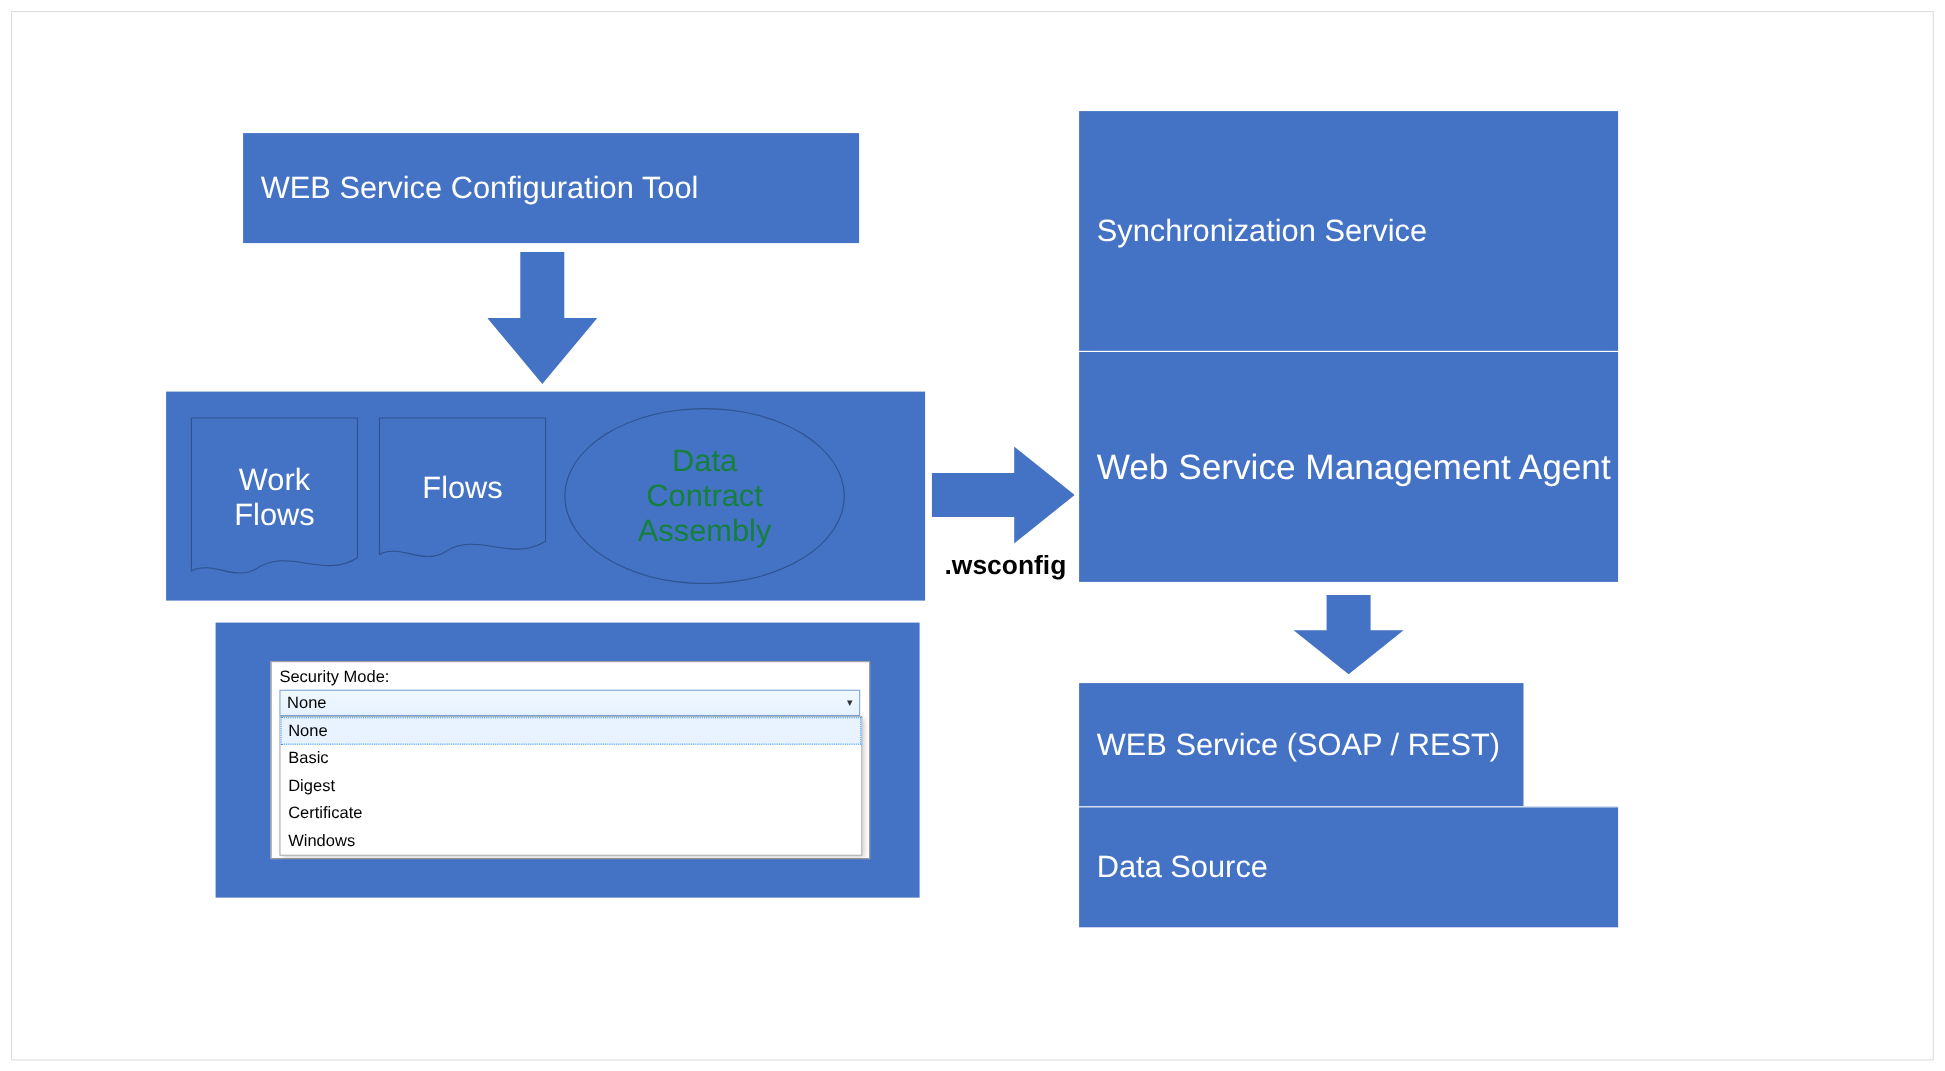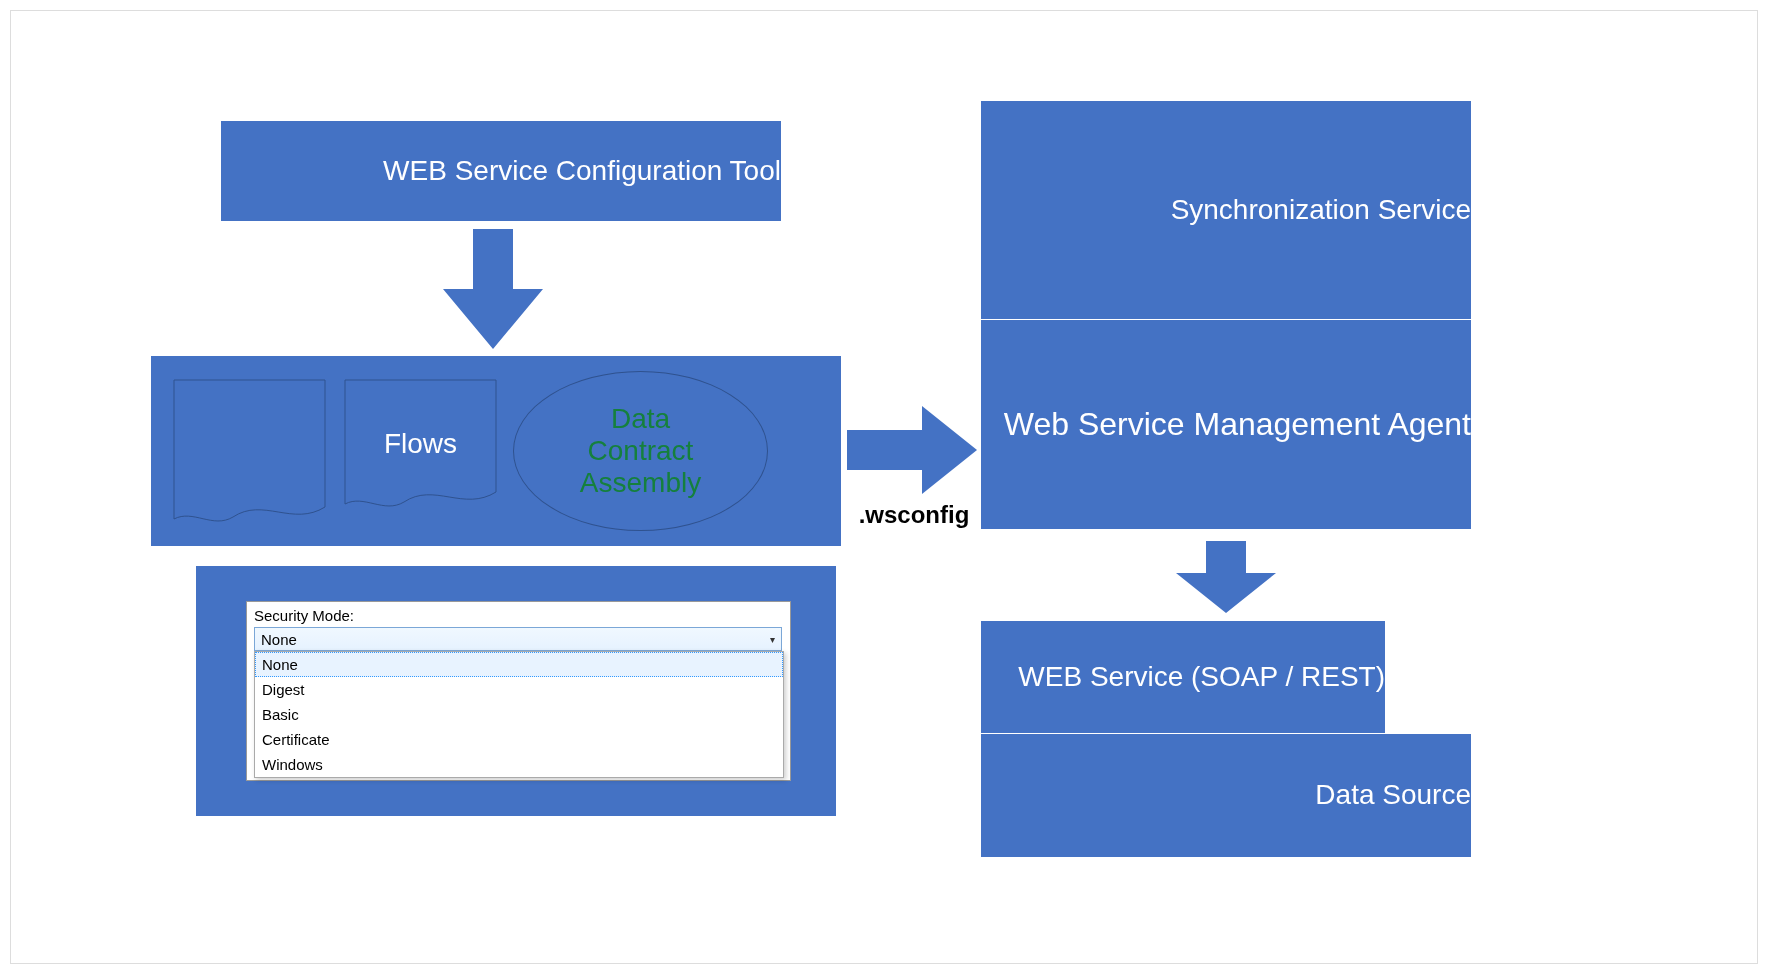--- a/index.html
+++ b/index.html
@@ -14,23 +14,24 @@
       position: absolute;
       top: 10px; left: 10px; right: 10px; bottom: 10px;
       border: 1px solid #ddd;
     }
     .box {
       position: absolute;
       background: #4472C4;
       color: #fff;
       display: flex;
       align-items: center;
-      justify-content: flex-end;
+      justify-content: flex-start;
       font-size: 28px;
       text-align: center;
+      padding-left: 16px;
     }
     
     .config-tool { left: 210px; top: 110px; width: 560px; height: 100px; }
     
     .container-box { left: 140px; top: 345px; width: 690px; height: 190px; display:block;}
     
     .doc {
       position:absolute; color:#fff; text-align:center; font-size:28px;
       display:flex; flex-direction:column; align-items:center; justify-content:center;
     }
@@ -72,21 +73,21 @@
     .arrow1 svg, .arrow2 svg, .arrow3 svg { display:block; }
     
     .wsconfig-arrow { position:absolute; left:836px; top:395px; width:130px; height:88px; }
     .wsconfig-label { position:absolute; left:838px; top:448px; width:130px; text-align:center; font-size:24px; font-weight:bold; color:#000; }
     
     .right-sync { left:970px; top:90px; width:490px; height:218px; font-size:28px;}
     .right-agent { left:970px; top:308px; width:490px; height:210px; font-size:32px;}
     .right-divider1 { position:absolute; left:970px; top:308px; width:490px; height:1px; background:#fff; }
     .down-arrow2 { position:absolute; left:1165px; top:530px; width:100px; height:72px; }
     .right-web { left:970px; top:610px; width:404px; height:112px; font-size:28px;}
-    .right-data { left:970px; top:722px; width:490px; height:124px; font-size:28px;}
+    .right-data { left:970px; top:722px; width:490px; height:110px; font-size:28px;}
     .right-divider2 { position:absolute; left:970px; top:722px; width:490px; height:1px; background:#fff; }
     
     .docsvg { position:absolute; pointer-events:none; }
   </style>
 </head>
 <body>
 
 <div class="canvas">
 
   <div class="box config-tool">
@@ -97,20 +98,24 @@
     <svg width="100" height="120" viewBox="0 0 100 120">
       <polygon points="30,0 70,0 70,60 100,60 50,120 0,60 30,60" fill="#4472C4"></polygon>
     </svg>
   </div>
 
   <div class="box container-box"></div>
 
   <svg class="docsvg" style="left:162px; top:368px;" width="153" height="150">
     <path d="M1 1 H152 V128 C120 148, 90 118, 60 138 C40 150, 20 130, 1 140 Z" fill="none" stroke="#2F528F" stroke-width="1"></path>
   </svg>
+  <div class="doc wf">
+    <span style="white-space:pre-line;">Work
+Flows</span>
+  </div>
 
   <svg class="docsvg" style="left:333px; top:368px;" width="153" height="135">
     <path d="M1 1 H152 V113 C120 133, 90 103, 60 123 C40 135, 20 115, 1 125 Z" fill="none" stroke="#2F528F" stroke-width="1"></path>
   </svg>
   <div class="doc sc">
     <span>Flows</span>
   </div>
 
   <div class="ellipse">
     <span style="white-space:pre-line;">Data
@@ -120,22 +125,22 @@
 
   <div class="box screenshot-box"></div>
   <div class="screenshot-inner"></div>
   <div class="sec-label">Security Mode:</div>
   <div class="combo">
     <span>None</span>
     <span class="combo-arrow">▾</span>
   </div>
   <div class="dropdown-list">
     <div class="dd-item selected">None</div>
+    <div class="dd-item">Basic</div>
     <div class="dd-item">Digest</div>
-    <div class="dd-item">Basic</div>
     <div class="dd-item">Certificate</div>
     <div class="dd-item">Windows</div>
   </div>
 
   <div class="wsconfig-arrow arrow2">
     <svg width="130" height="88" viewBox="0 0 130 88">
       <polygon points="0,24 75,24 75,0 130,44 75,88 75,64 0,64" fill="#4472C4"></polygon>
     </svg>
   </div>
   <div class="wsconfig-label" style="top:490px;">.wsconfig</div>

